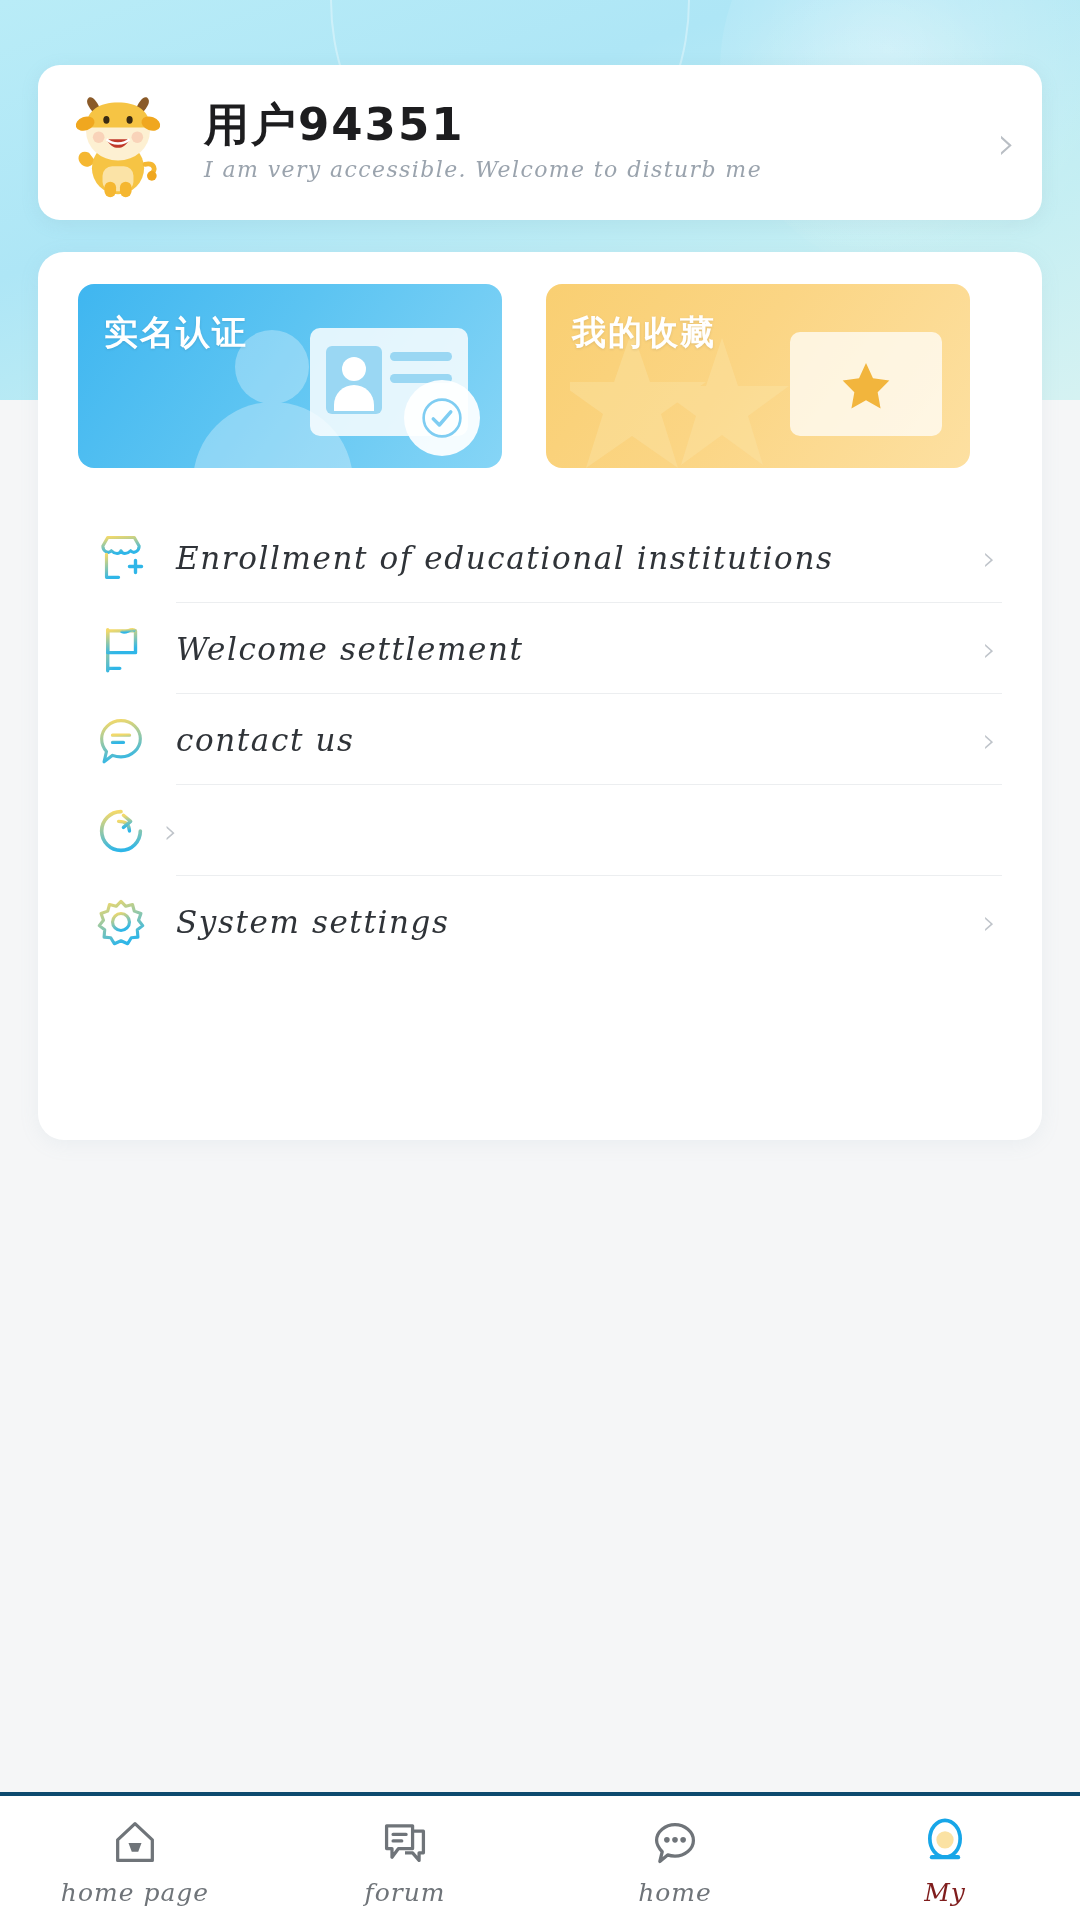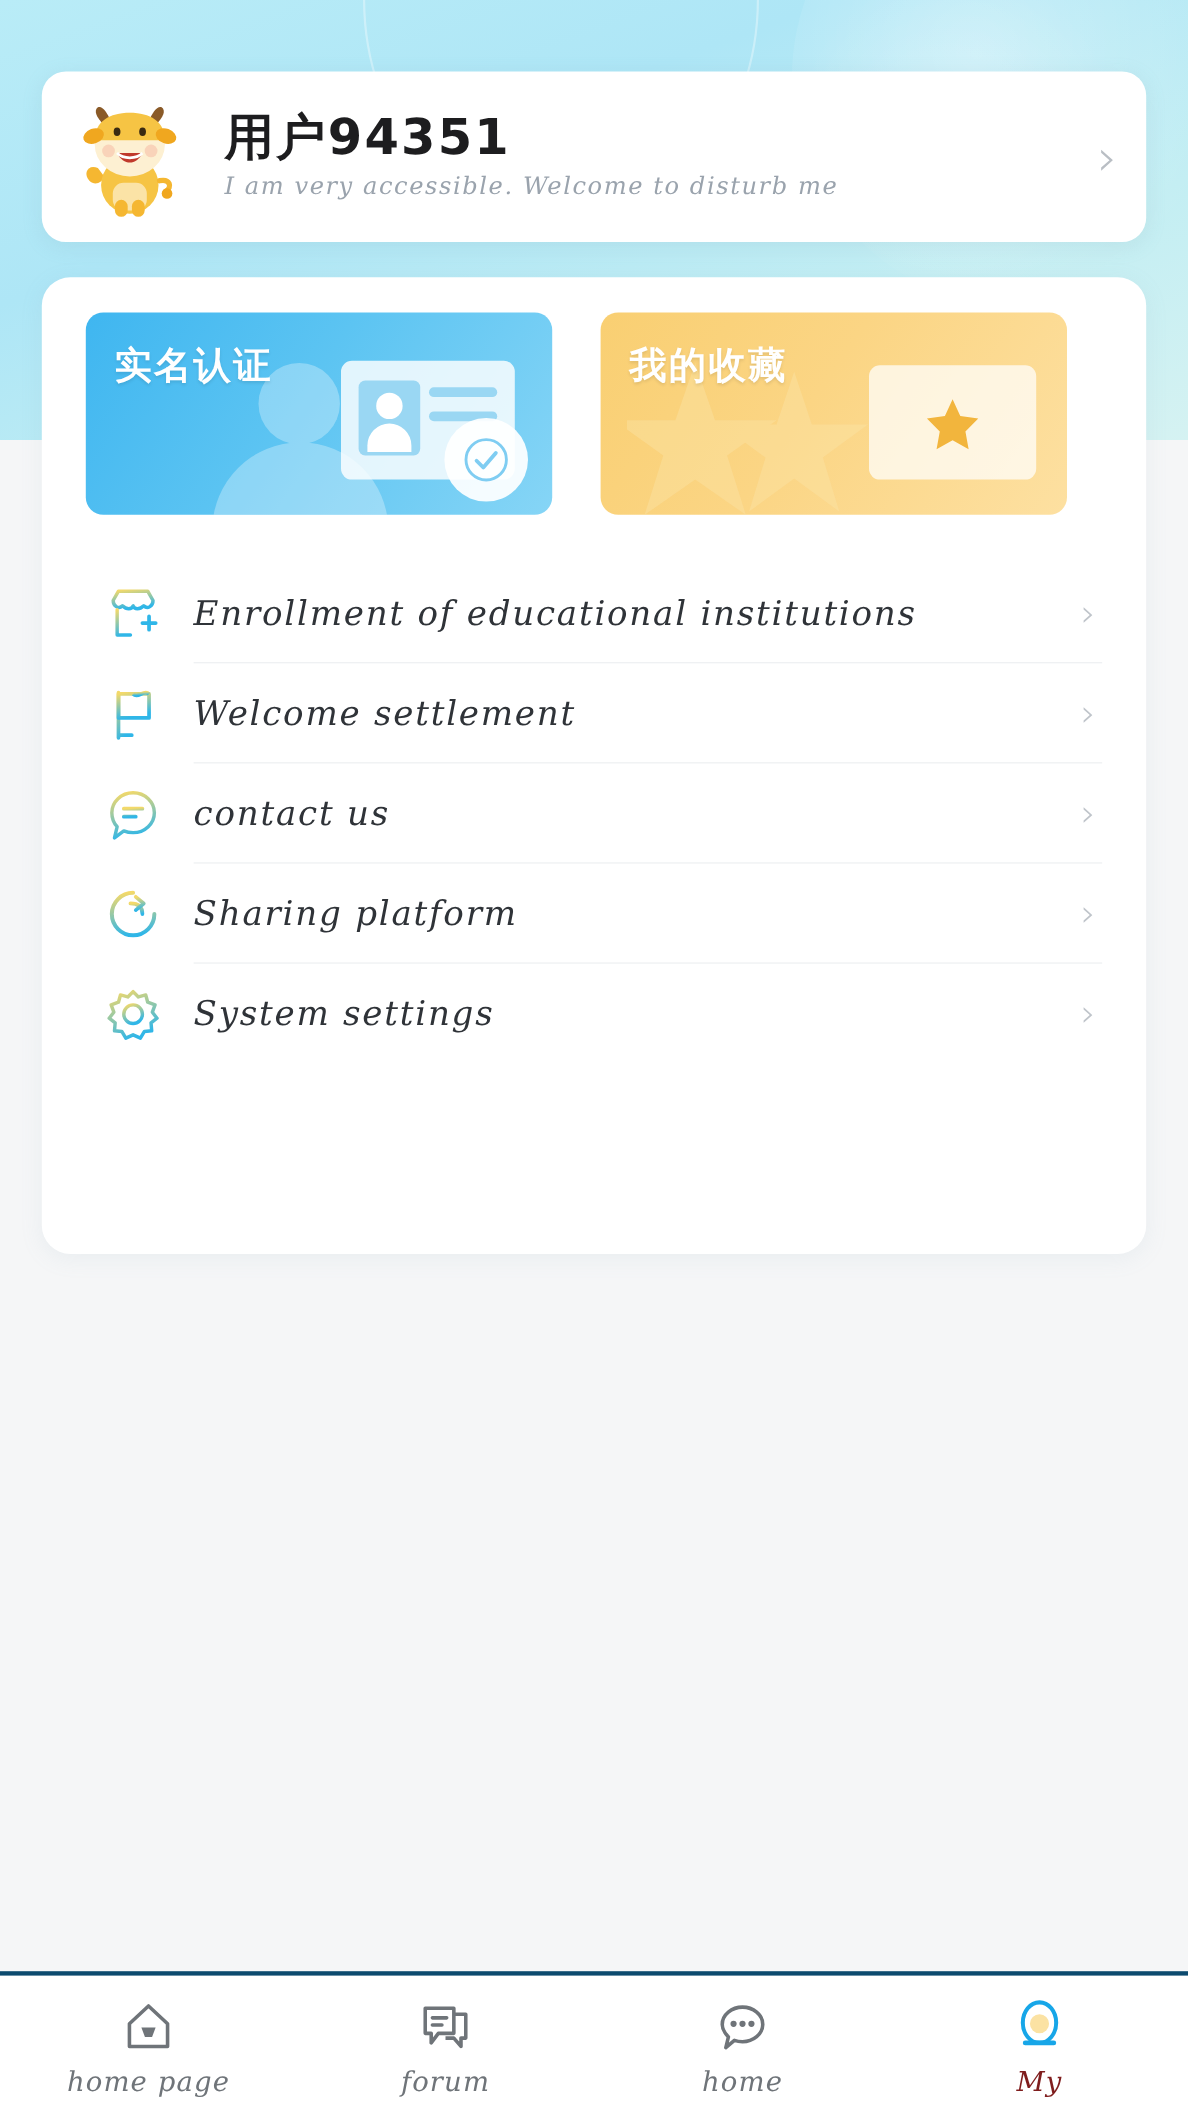--- a/index.html
+++ b/index.html
@@ -399,21 +399,20 @@
               <linearGradient id="gD" x1="0.3" y1="0" x2="0.4" y2="1">
                 <stop offset="0%" stop-color="#f3d96a"></stop>
                   <stop offset="100%" stop-color="#2fb6e8"></stop>
               </linearGradient>
             </defs>
             <path d="M24 8 A16 16 0 1 0 40 24" fill="none" stroke="url(#gD)" stroke-width="3" stroke-linecap="round"></path>
             <path d="M22 16 C28 16 31 19 31 24" fill="none" stroke="url(#gD)" stroke-width="2.8" stroke-linecap="round"></path>
             <path d="M26 11 L32 16 L26 21" fill="none" stroke="url(#gD)" stroke-width="2.8" stroke-linecap="round" stroke-linejoin="round"></path>
           </svg>
         </span>
-        <span class="menu-label">Sharing platform</span>
         <span class="chev-sm">›</span>
       </div>
 
       <div class="menu-item">
         <span class="menu-icon">
           <svg viewBox="0 0 48 48">
             <defs>
               <linearGradient id="gE" x1="0.1" y1="0" x2="0.5" y2="1">
                 <stop offset="0%" stop-color="#f3d96a"></stop>
                   <stop offset="100%" stop-color="#2fb6e8"></stop>

